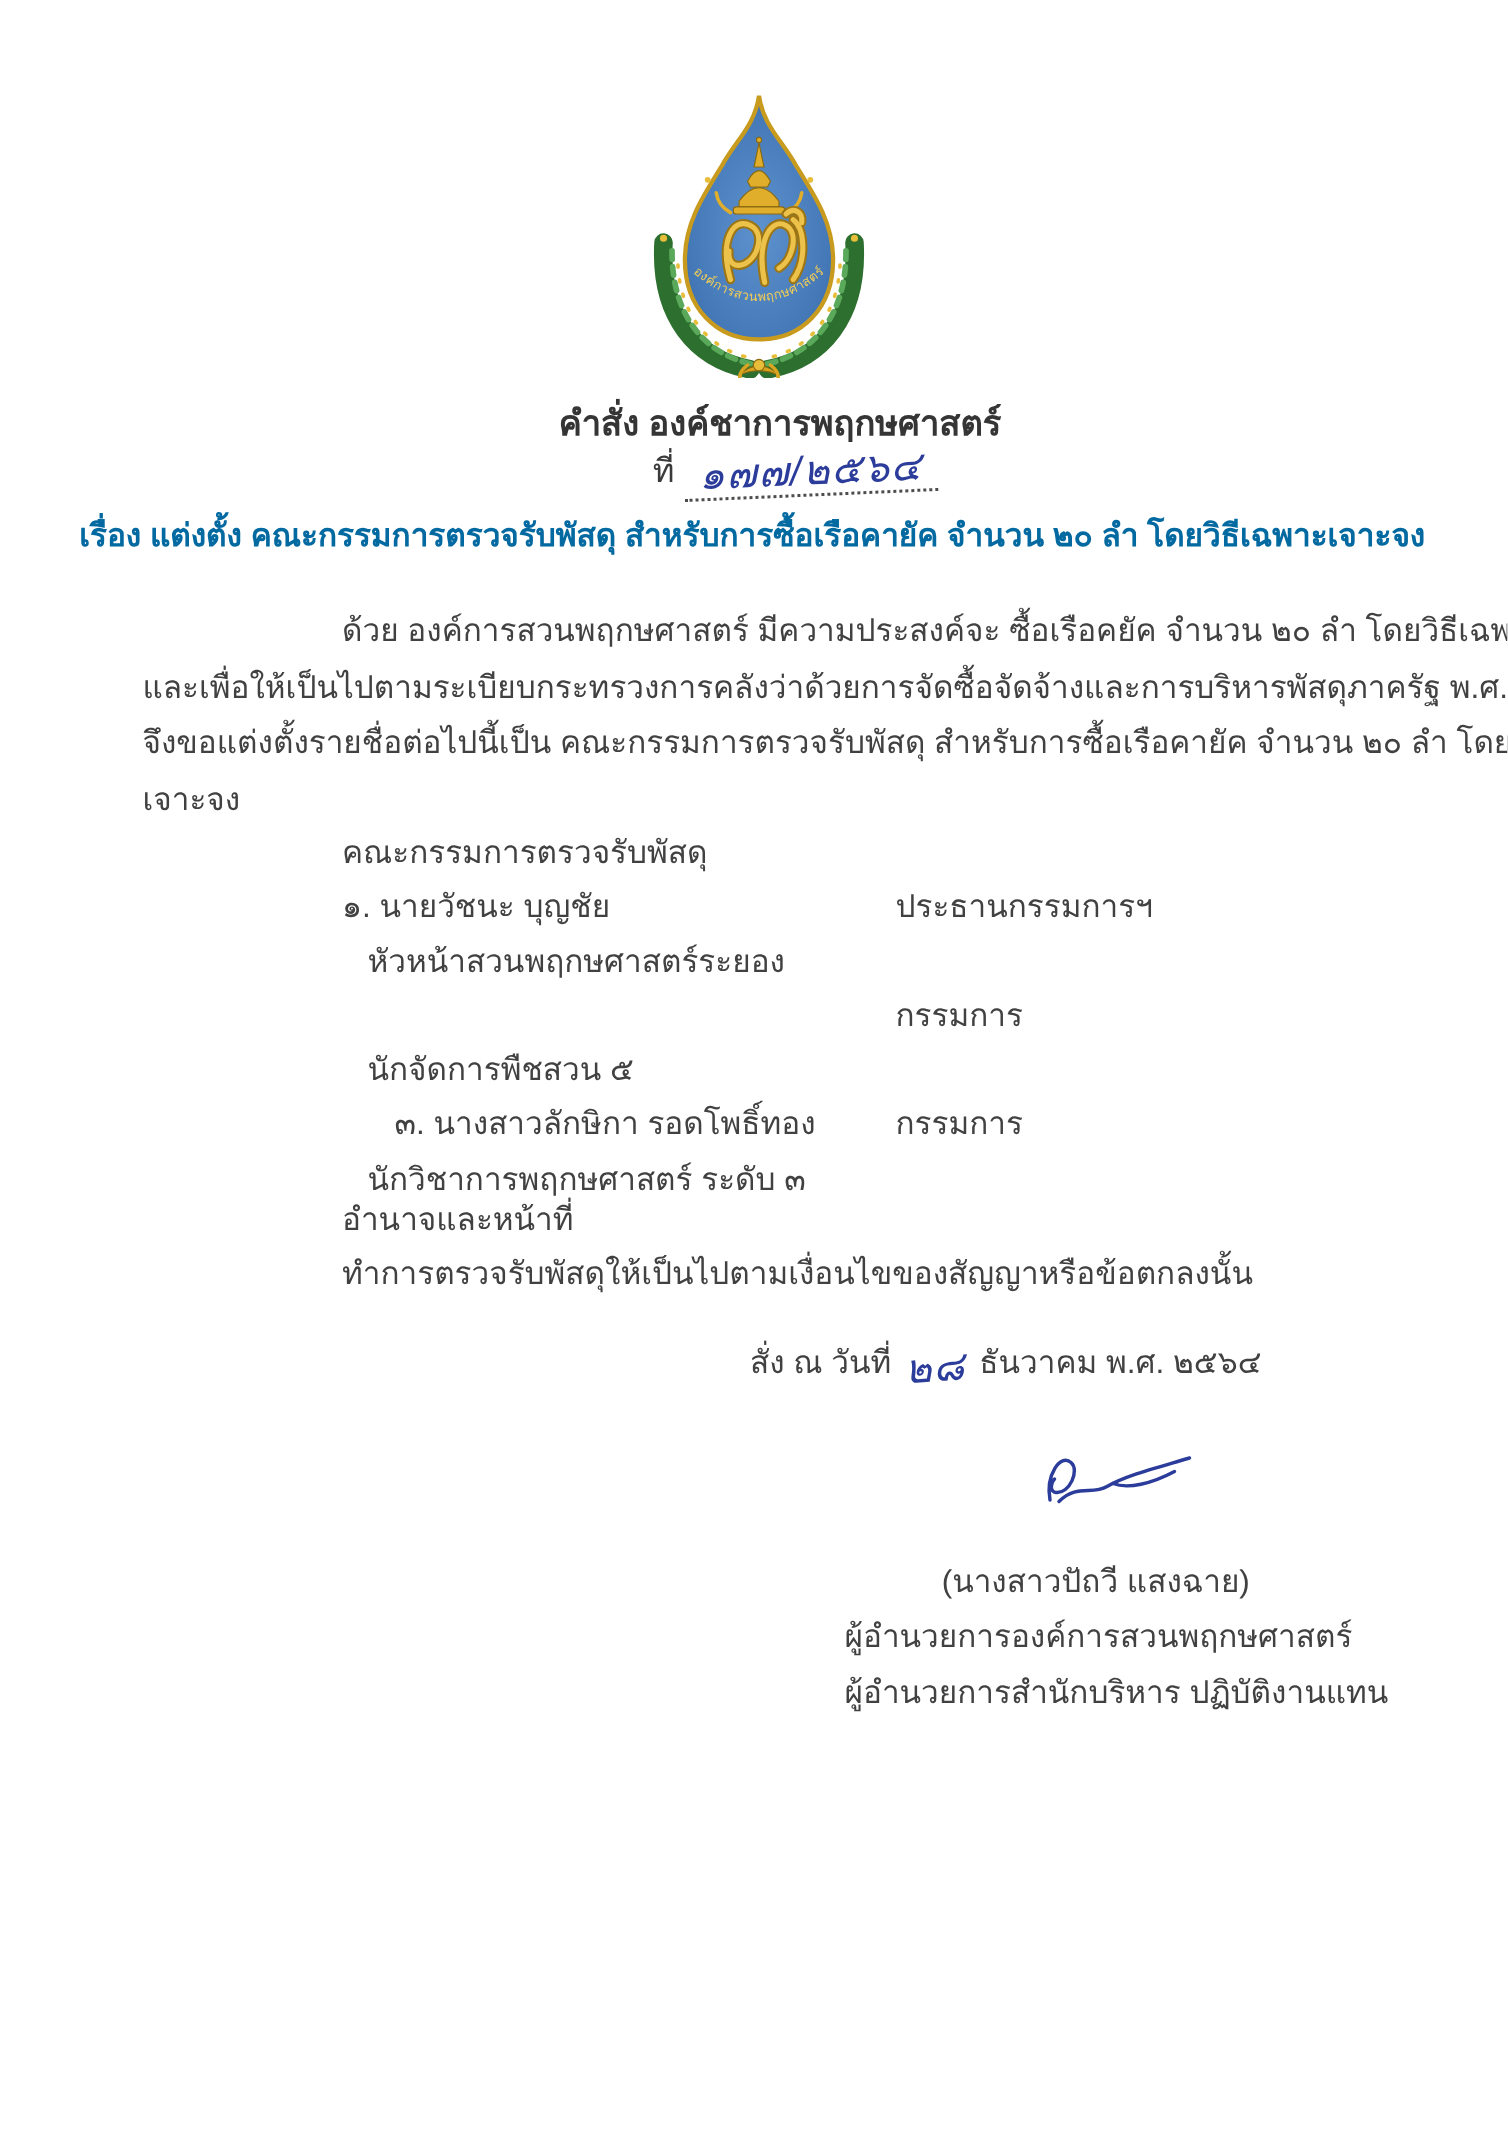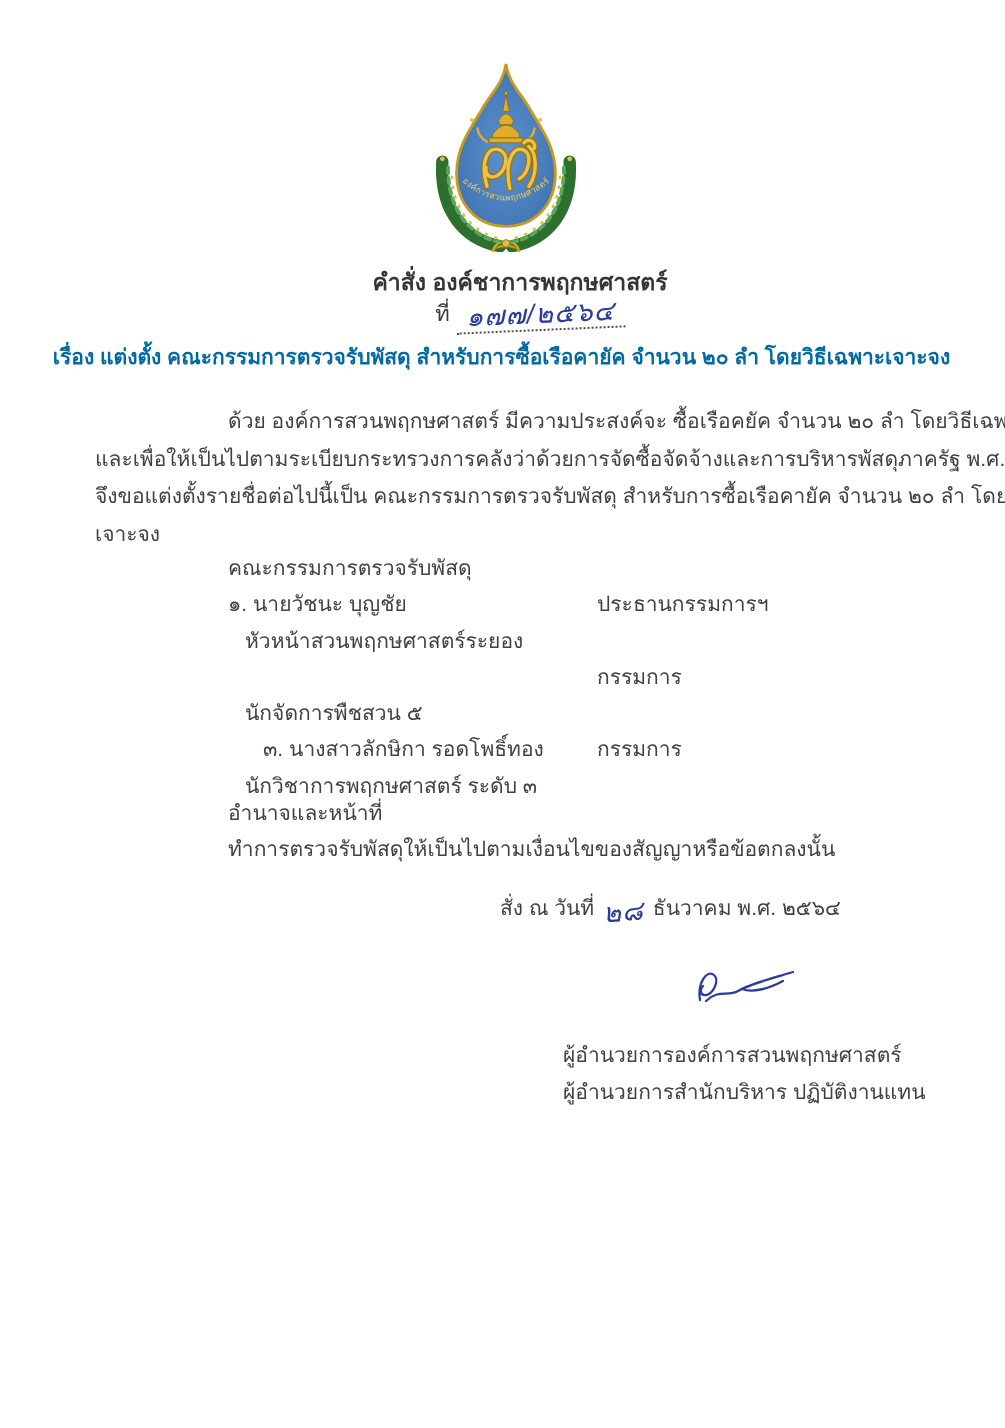--- a/index.html
+++ b/index.html
@@ -172,17 +172,18 @@
 
   <svg class="sig-svg" width="115" height="52" viewBox="0 0 115 52">
     <g fill="none" stroke="#2b3c9b" stroke-width="2.3" stroke-linecap="round">
       <path d="M14,36 C11,19 21,5 28,11 C34,16 27,32 18,31 C14,30.5 14,25 17,22"></path>
       <path d="M20,37 C32,25 42,33 52,27 C64,20 80,16 107,8"></path>
       <path d="M56,25 C66,29 82,25 97,17"></path>
     </g>
   </svg>
 
   <div class="abs sign-block">
+    <div>(นางสาวปัถวี แสงฉาย)</div>
     <div>ผู้อำนวยการองค์การสวนพฤกษศาสตร์</div>
     <div>ผู้อำนวยการสำนักบริหาร ปฏิบัติงานแทน</div>
   </div>
 
 </div>
 
 </body></html>

